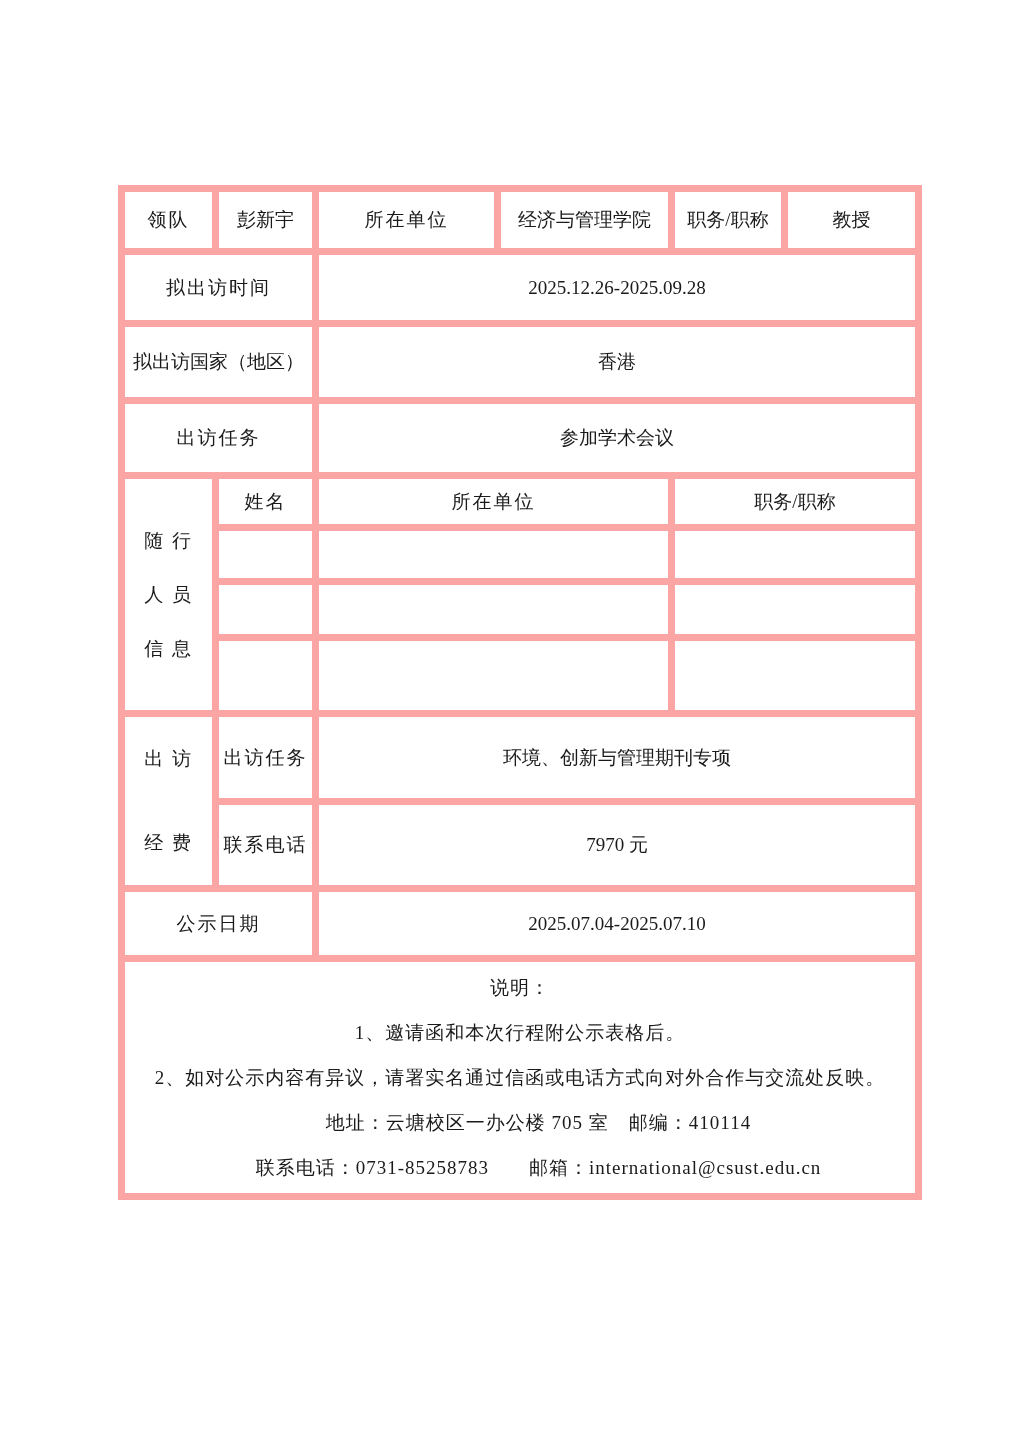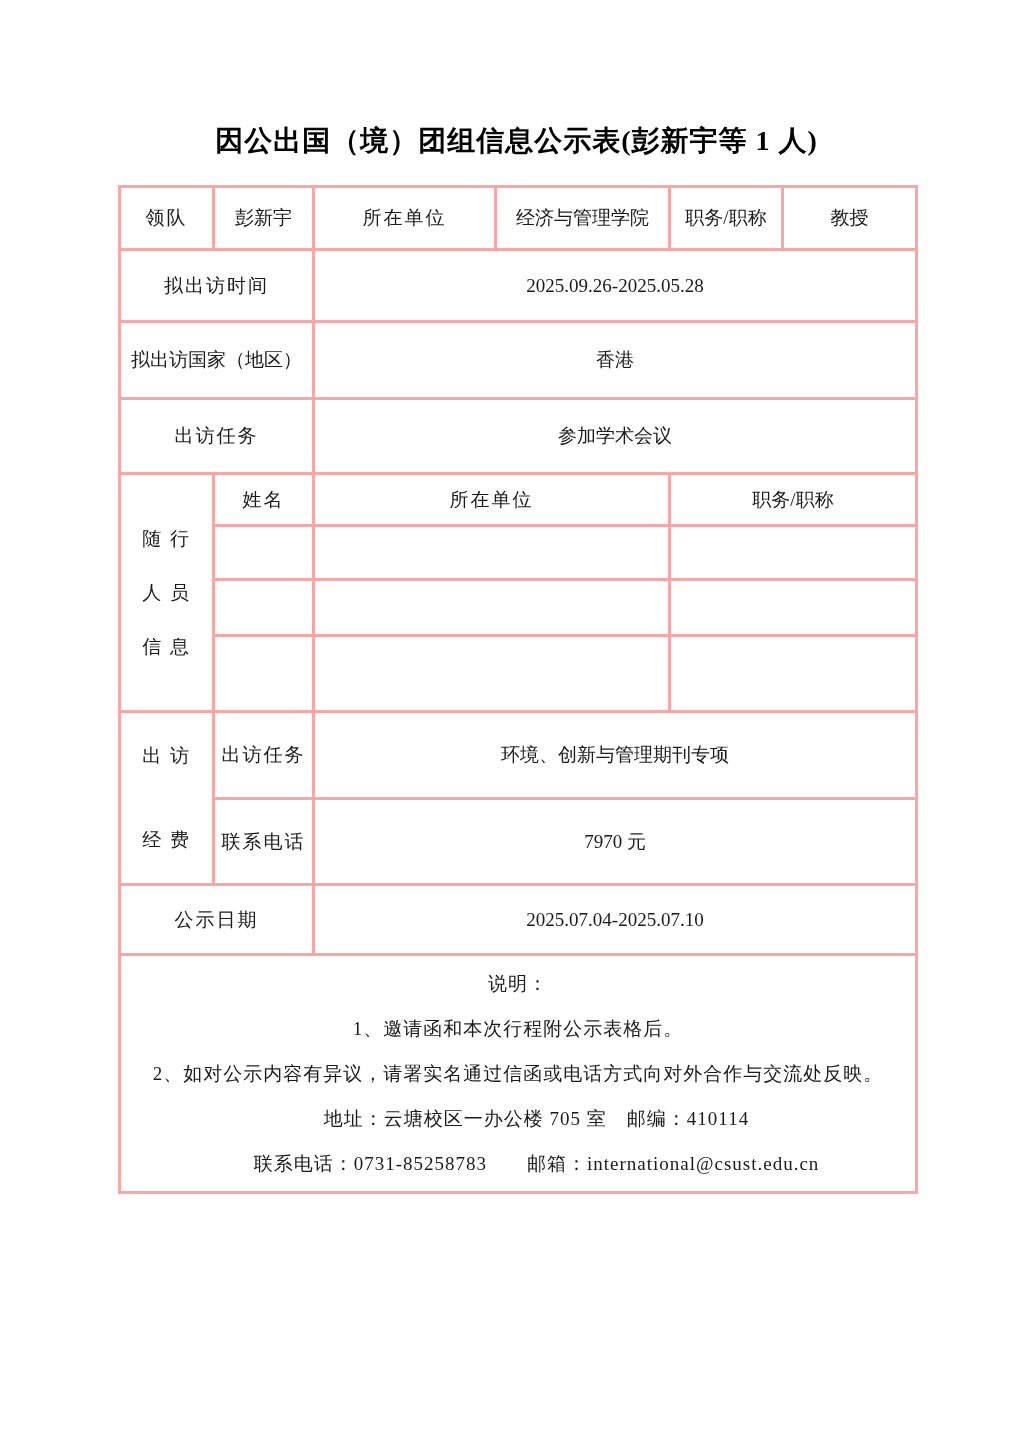--- a/index.html
+++ b/index.html
@@ -12,21 +12,21 @@
   .title{
     position:absolute;top:122px;left:118px;width:797px;margin:0;
     text-align:center;font-size:28px;font-weight:bold;letter-spacing:1px;color:#000;
   }
   table.form{
     position:absolute;left:118px;top:185px;width:797px;
     border-collapse:collapse;table-layout:fixed;
     border:2px solid #3d3d3d;
   }
   table.form td{
-    border:3px solid #fca5a5;
+    border:7px solid #fca5a5;
     text-align:center;vertical-align:middle;
     font-size:19px;padding:0;color:#1a1a1a;overflow:hidden;
   }
   tr.r1{height:63px}  tr.r2{height:72px}  tr.r3{height:77px}  tr.r4{height:75px}
   tr.r5{height:52px}  tr.r6{height:54px}  tr.r7{height:56px}  tr.r8{height:76px}
   tr.r9{height:87px}  tr.r10{height:86px} tr.r11{height:70px} tr.r12{height:238px}
   td.lbl{letter-spacing:2px;}
   td.tight{letter-spacing:0;}
   td.num{font-size:20px;letter-spacing:0;}
   td.vlabel span{display:block;line-height:54px;letter-spacing:2px;}
@@ -37,21 +37,20 @@
     padding:7px 6px 0 4px;
   }
   td.notes div{line-height:45px;letter-spacing:1px;white-space:nowrap;}
   td.notes div.indent{padding-left:37px;}
 </style>
 </head>
 <body>
 
 <div class="page">
 
-  <h1 class="title">因公出国（境）团组信息公示表(彭新宇等 1 人)</h1>
 
   <table class="form">
     <colgroup>
       <col style="width:94px">
         <col style="width:100px">
         <col style="width:182px">
       <col style="width:174px">
         <col style="width:113px">
         <col style="width:134px">
     </colgroup>
@@ -60,21 +59,21 @@
         <td class="lbl">领队</td>
         <td>彭新宇</td>
         <td class="lbl">所在单位</td>
         <td>经济与管理学院</td>
         <td class="lbl tight">职务/职称</td>
         <td>教授</td>
       </tr>
 
       <tr class="r2">
         <td colspan="2" class="lbl">拟出访时间</td>
-        <td colspan="4" class="num">2025.09.26-2025.05.28</td>
+        <td colspan="4" class="num">2025.12.26-2025.09.28</td>
       </tr>
 
       <tr class="r3">
         <td colspan="2" class="lbl tight">拟出访国家（地区）</td>
         <td colspan="4">香港</td>
       </tr>
 
       <tr class="r4">
         <td colspan="2" class="lbl">出访任务</td>
         <td colspan="4">参加学术会议</td>

